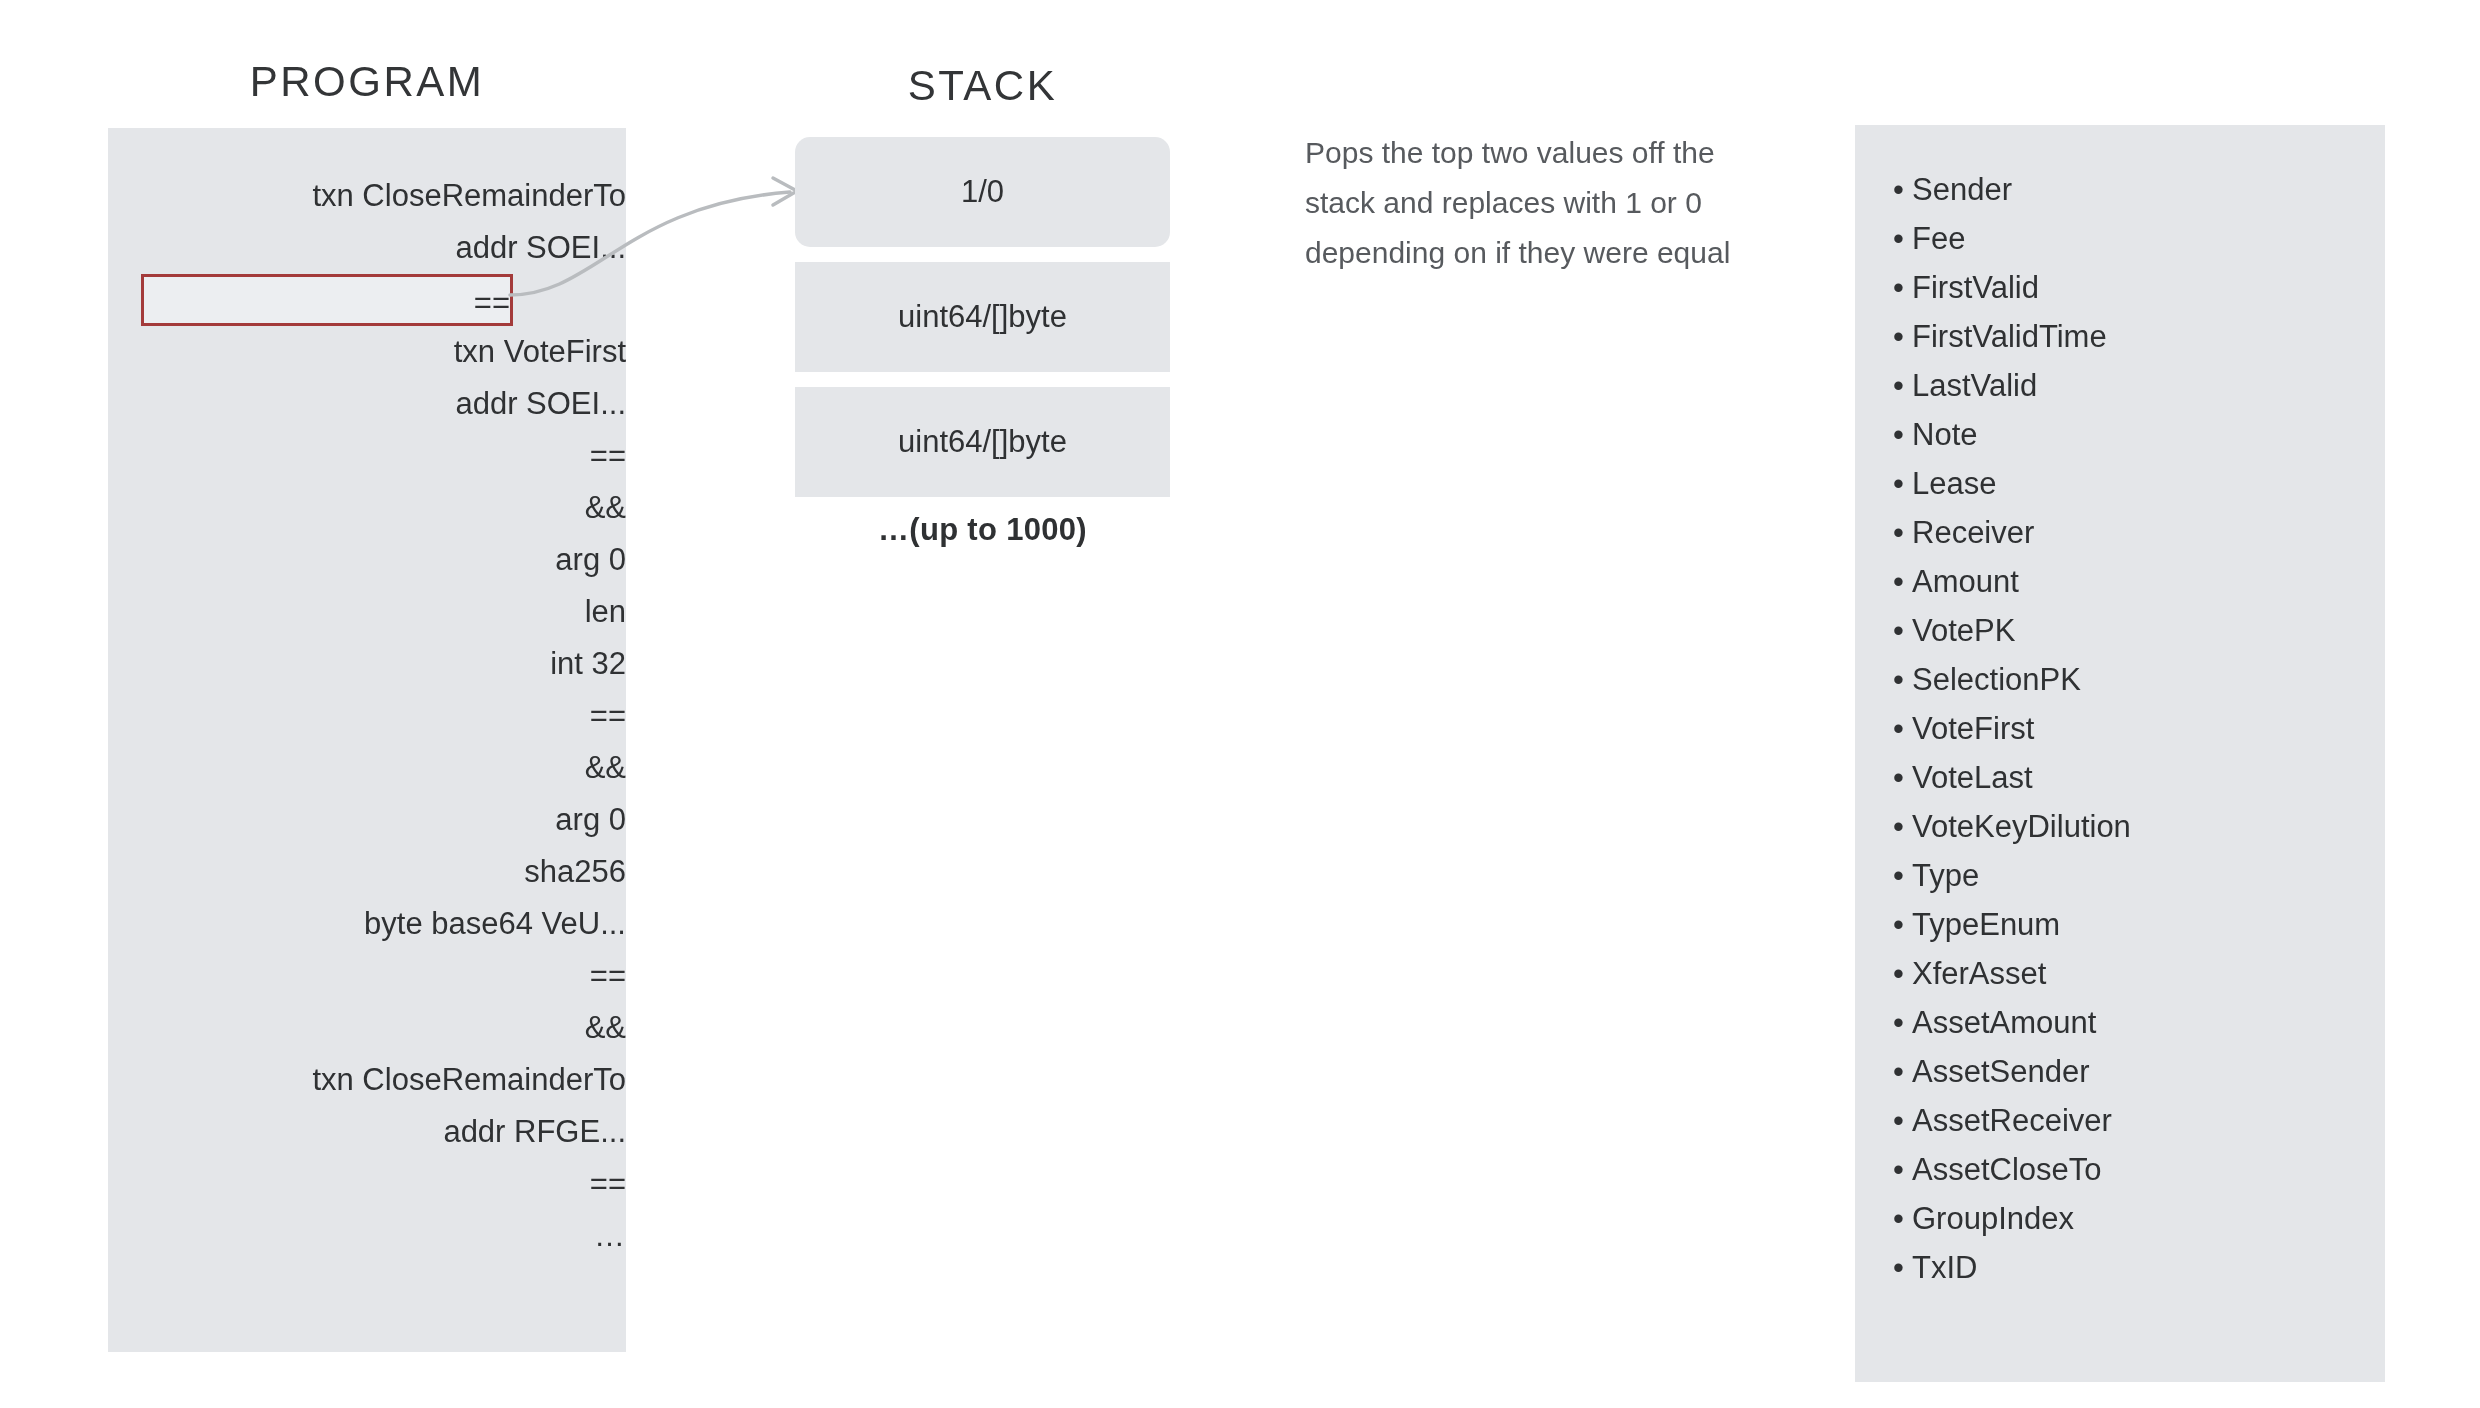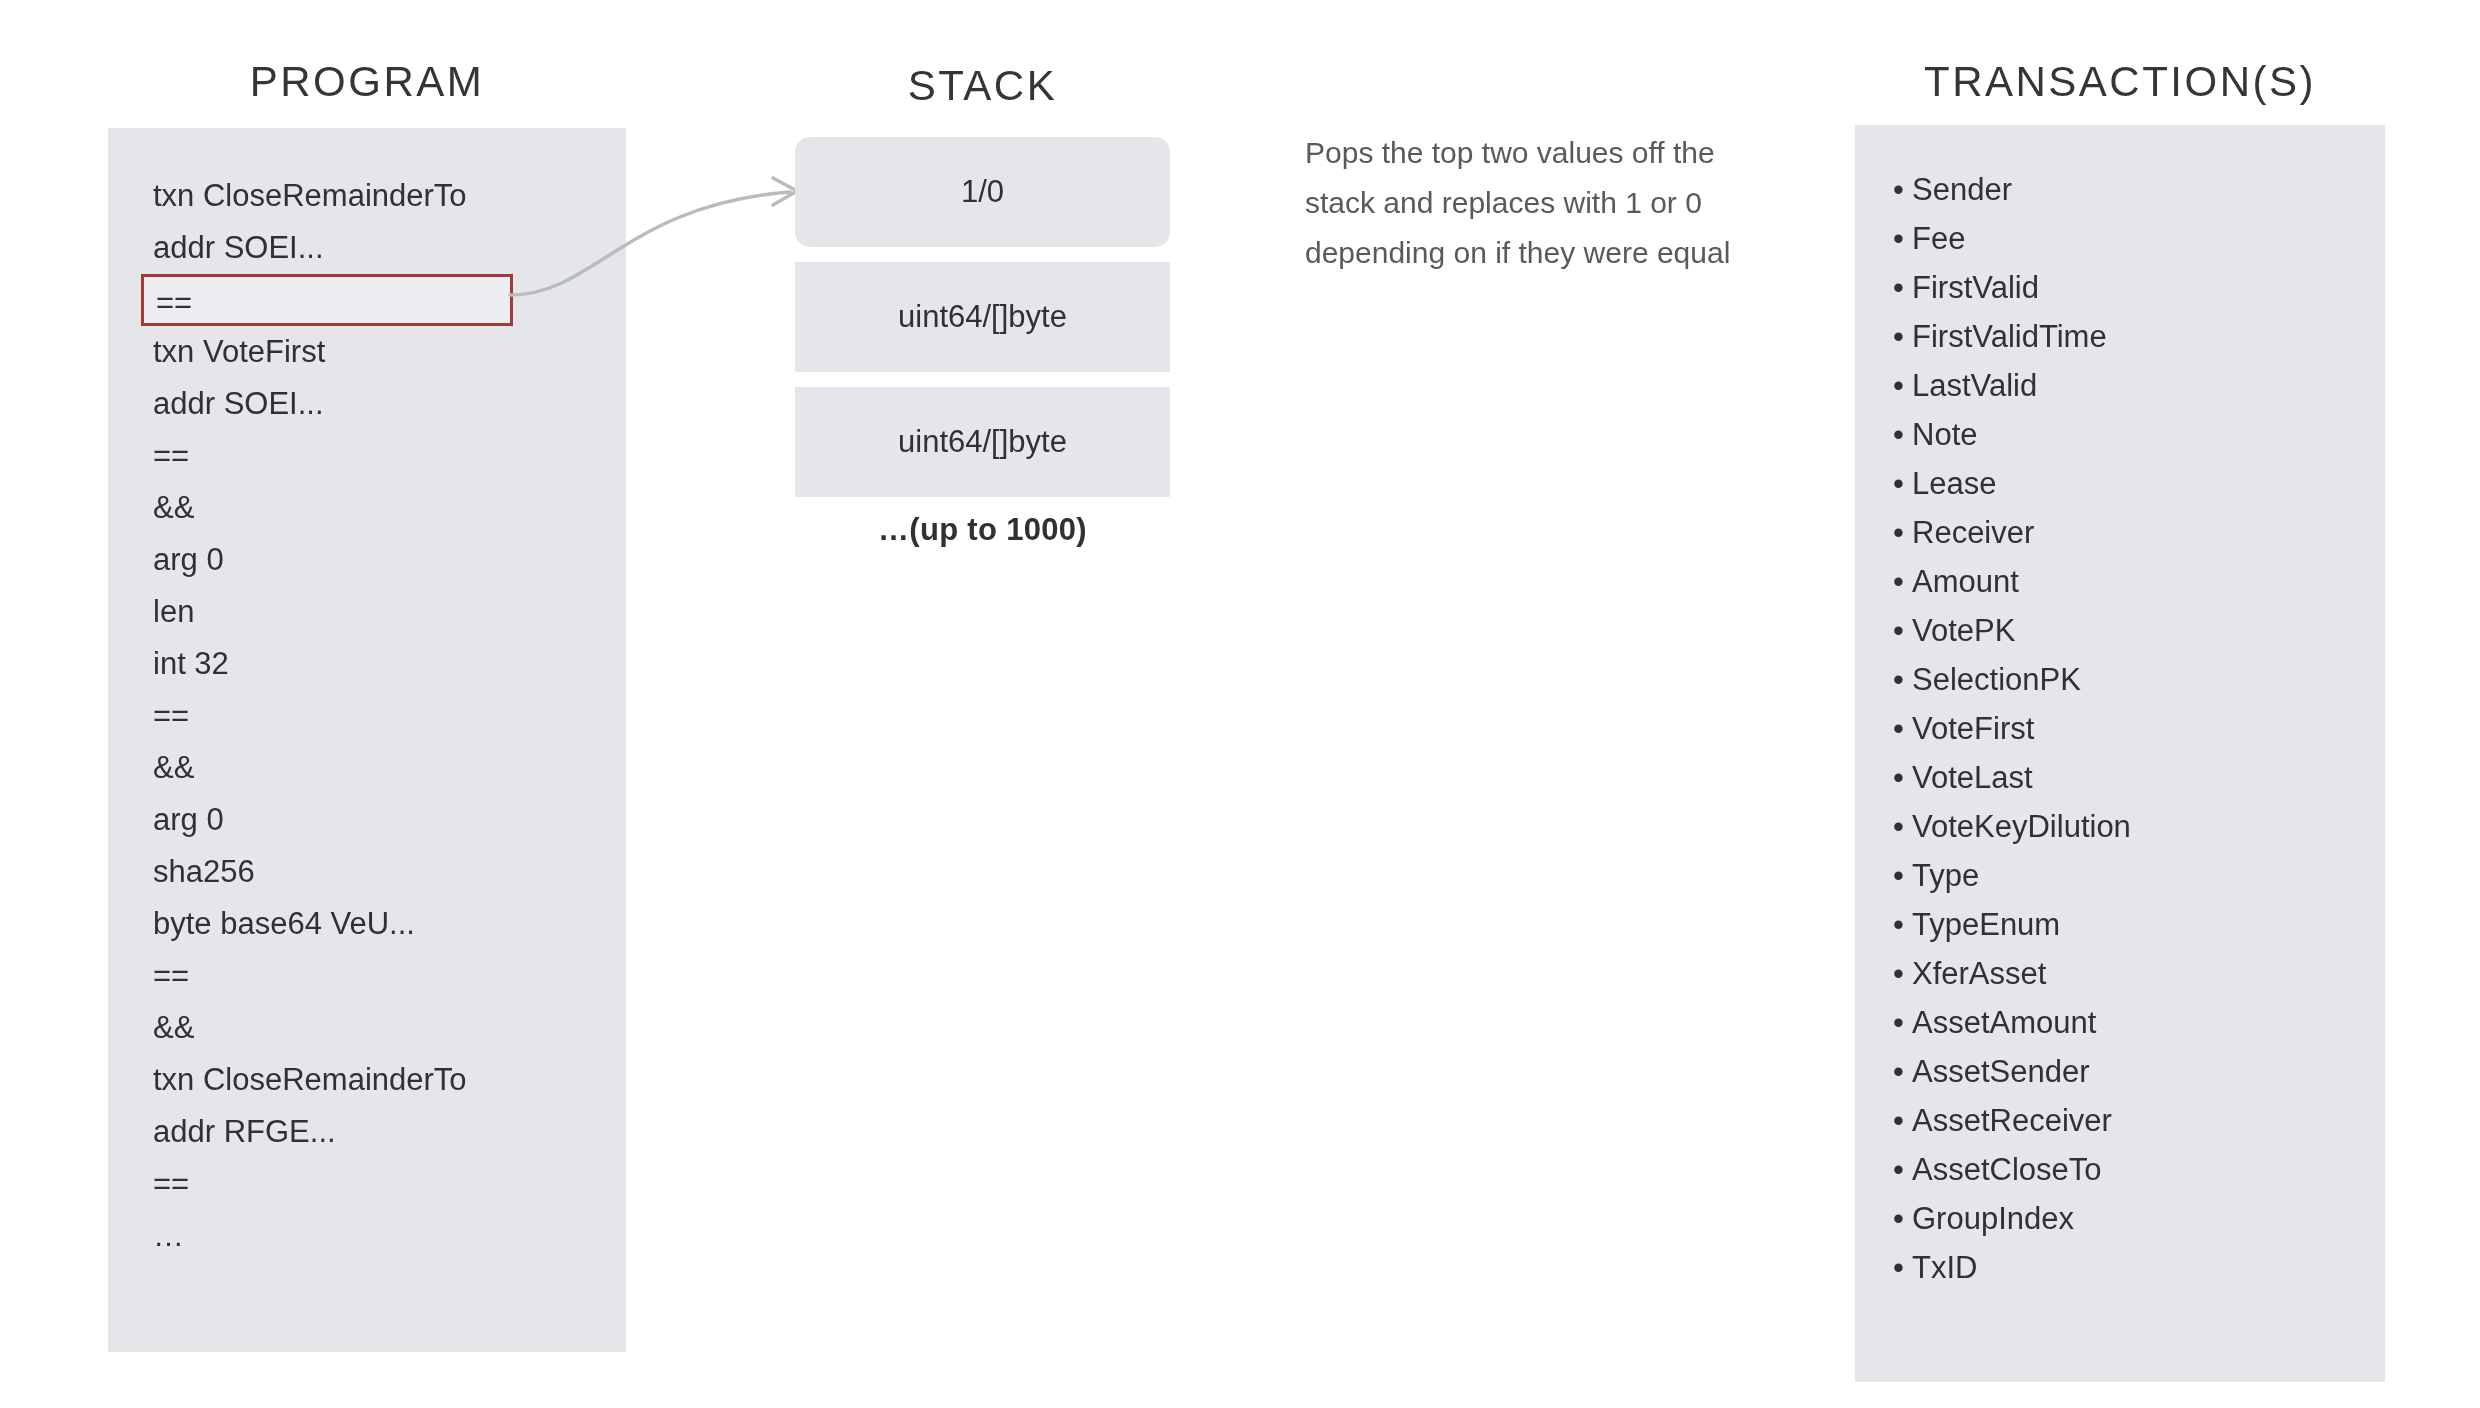--- a/index.html
+++ b/index.html
@@ -48,20 +48,21 @@
     box-sizing: border-box;
   }
   .prog-row {
     position: relative;
     height: 52px;
     line-height: 52px;
     padding-left: 45px;
     font-size: 31px;
     color: #2f3133;
     white-space: nowrap;
+    text-align: right;
   }
   .prog-row.highlight {
     background: #eceef1;
     border: 3px solid #a33a3a;
     box-sizing: border-box;
     margin-left: 33px;
     margin-right: 5px;
     padding-left: 12px;
     width: 372px;
   }
@@ -187,21 +188,20 @@
   <div class="stack-box" id="stack-box-2">uint64/[]byte</div>
 
   <div id="stack-caption">…(up to 1000)</div>
 
   <div id="annotation">
       <div>Pops the top two values off the</div>
       <div>stack and replaces with 1 or 0</div>
       <div>depending on if they were equal</div>
     </div>
 
-  <div class="col-heading" id="tx-heading">TRANSACTION(S)</div>
 
   <div class="panel" id="tx-panel"></div>
 
   <div id="tx-list">
       <div class="tx-row"><span class="bullet">•</span><span>Sender</span></div>
       <div class="tx-row"><span class="bullet">•</span><span>Fee</span></div>
       <div class="tx-row"><span class="bullet">•</span><span>FirstValid</span></div>
       <div class="tx-row"><span class="bullet">•</span><span>FirstValidTime</span></div>
       <div class="tx-row"><span class="bullet">•</span><span>LastValid</span></div>
       <div class="tx-row"><span class="bullet">•</span><span>Note</span></div>

